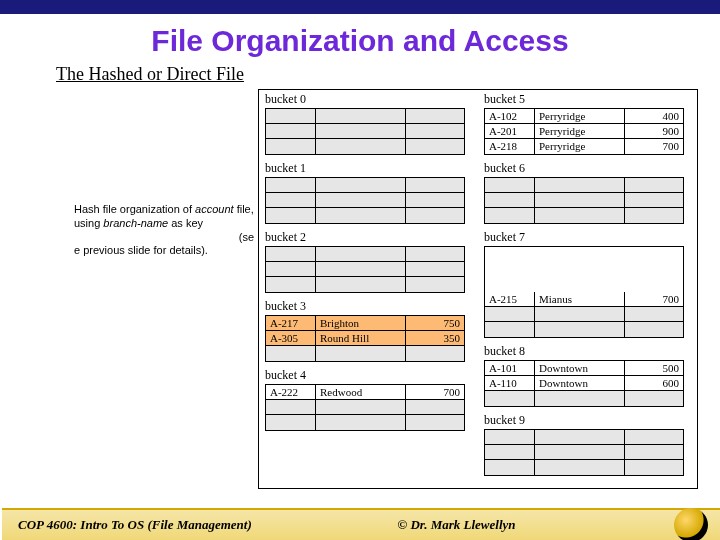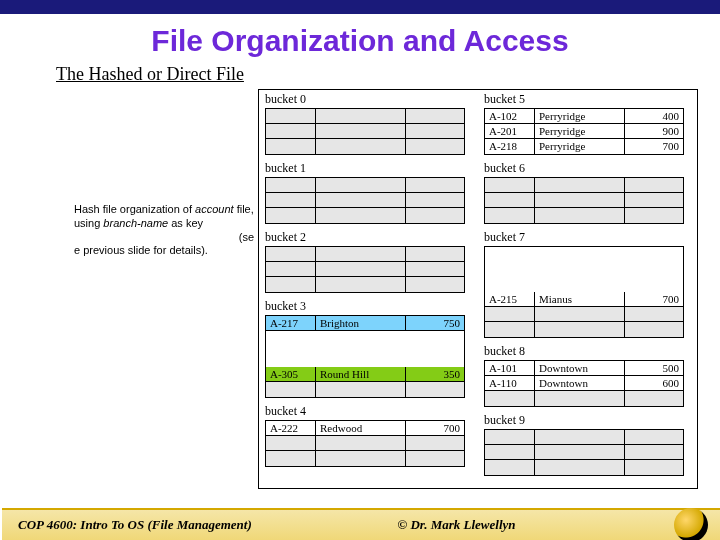--- a/index.html
+++ b/index.html
@@ -203,26 +203,26 @@
               <div class="row">
                 <div class="cell c1"></div>
                 <div class="cell c2"></div>
                 <div class="cell c3"></div>
               </div>
             </div>
           </div>
           <div class="bucket">
             <div class="bucket-label">bucket 3</div>
             <div class="bucket-box white">
-              <div class="row" style="background: #7dd3fc;">
+              <div class="row" style="background: #fdba74;">
                 <div class="cell c1">A-217</div>
                 <div class="cell c2">Brighton</div>
                 <div class="cell c3">750</div>
               </div>
-              <div class="row" style="background: #84cc16; margin-top: 36px;">
+              <div class="row" style="background: #fdba74;">
                 <div class="cell c1">A-305</div>
                 <div class="cell c2">Round Hill</div>
                 <div class="cell c3">350</div>
               </div>
               <div class="row" style="background: rgb(230, 230, 230);">
                 <div class="cell c1"></div>
                 <div class="cell c2"></div>
                 <div class="cell c3"></div>
               </div>
             </div>

